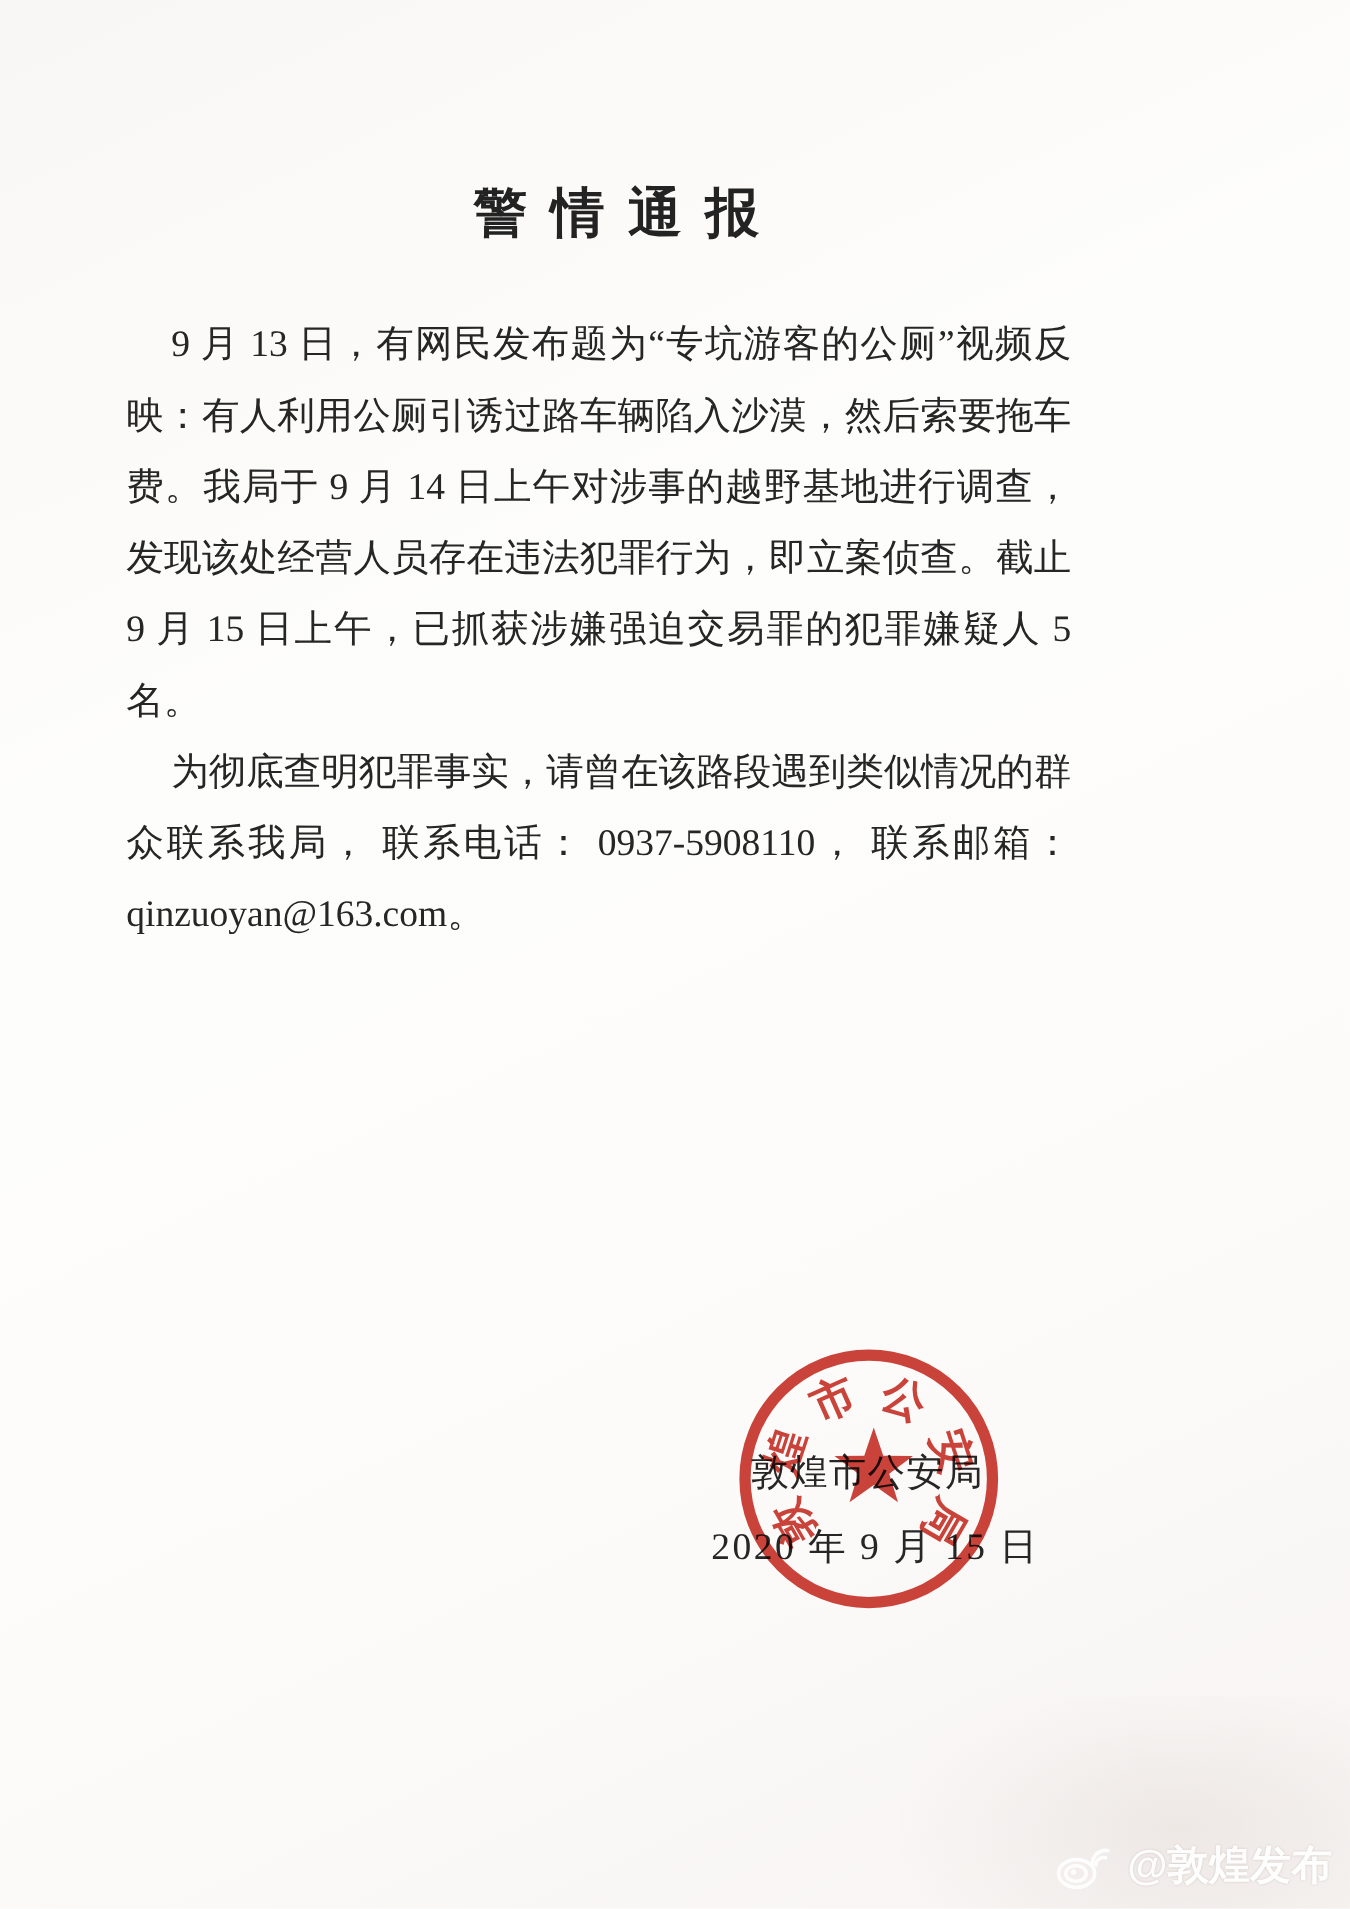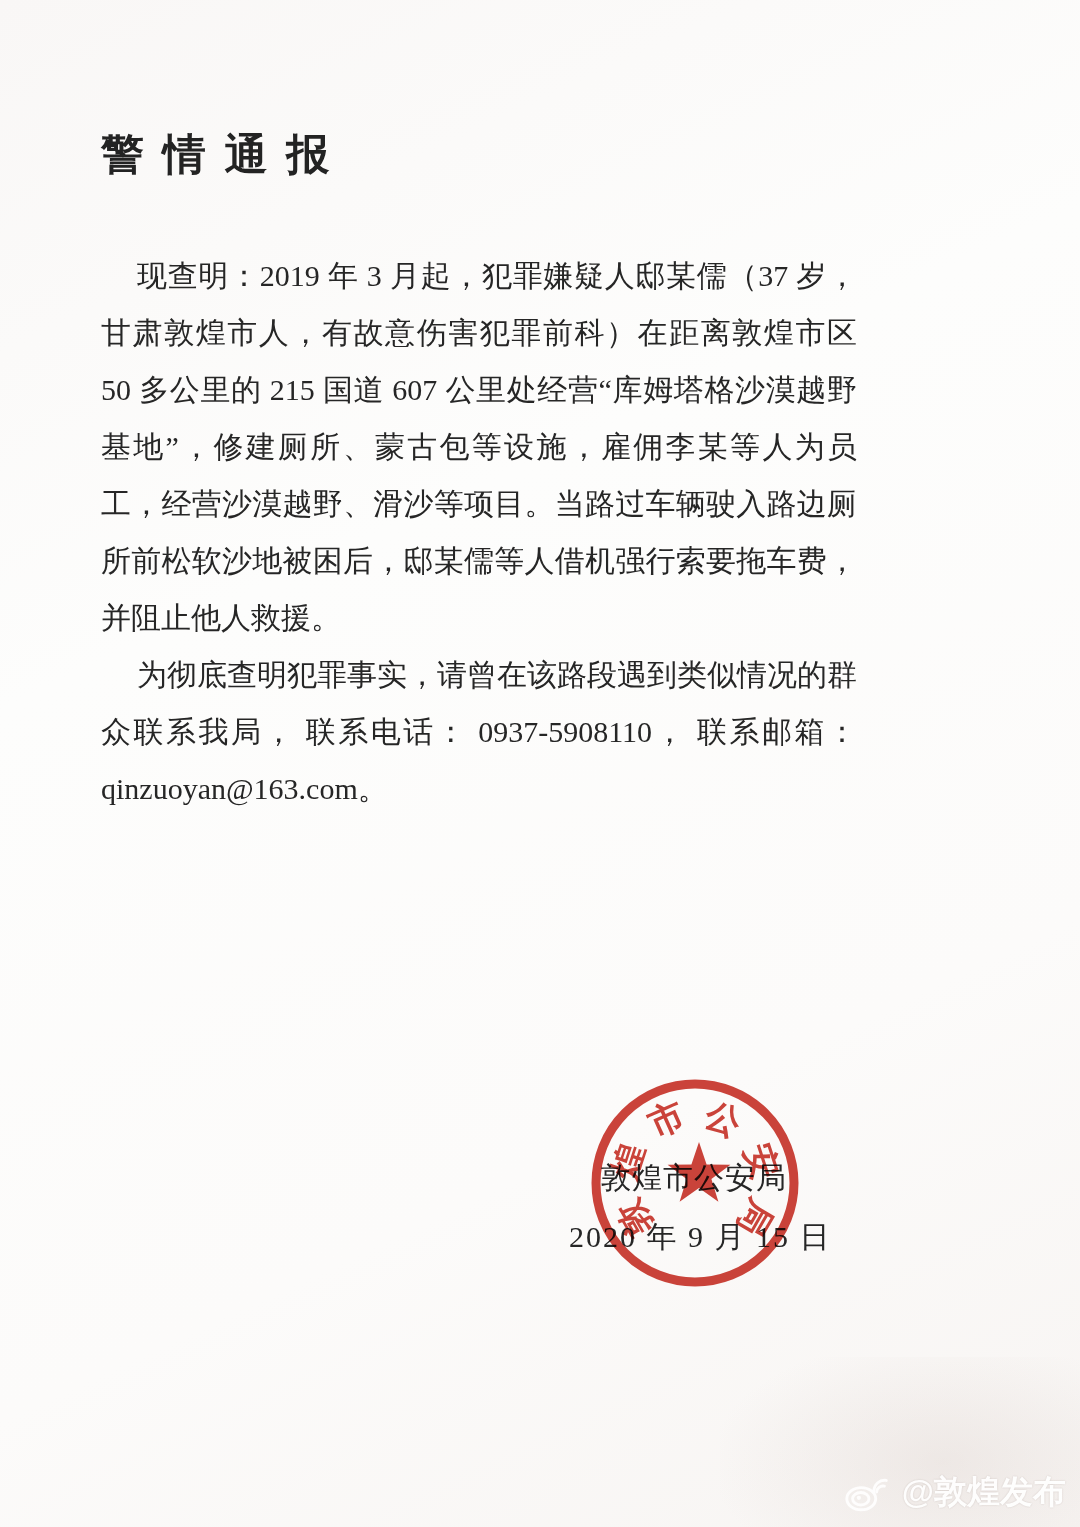--- a/index.html
+++ b/index.html
@@ -12,22 +12,22 @@
     position:absolute;inset:0;
     background:linear-gradient(155deg,#f9f7f6 0%,#fdfdfc 35%,#fcfbfa 70%,#f7f4f2 100%);
   }
   .corner-tint{
     position:absolute;right:0;bottom:0;width:360px;height:170px;
     background:radial-gradient(65% 75% at 62% 62%, rgba(210,196,190,0.28), rgba(210,196,190,0));
     pointer-events:none;
   }
   .doc-title{
     position:absolute;top:126px;left:101px;width:756px;
-    text-align:left;font-size:43px;font-weight:bold;
-    letter-spacing:4px;color:#232323;margin:0;
+    text-align:center;font-size:43px;font-weight:bold;
+    letter-spacing:4px;color:#232323;margin:16px;
   }
   .doc-body{
     position:absolute;top:247px;left:101px;width:756px;
     font-size:30px;line-height:57px;color:#262626;
     text-align:justify;
   }
   .doc-body p{margin:0;text-indent:36px;}
   .signature{
     position:absolute;top:1158px;left:601px;
     font-size:30px;color:#262626;letter-spacing:1px;z-index:1;
@@ -57,21 +57,21 @@
 </head>
 <body>
 
 <div class="page">
 
   <div class="corner-tint"></div>
 
   <h1 class="doc-title">警 情 通 报</h1>
 
   <div class="doc-body">
-    <p>现查明：2019 年 3 月起，犯罪嫌疑人邸某儒（37 岁，甘肃敦煌市人，有故意伤害犯罪前科）在距离敦煌市区 50 多公里的 215 国道 607 公里处经营“库姆塔格沙漠越野基地”，修建厕所、蒙古包等设施，雇佣李某等人为员工，经营沙漠越野、滑沙等项目。当路过车辆驶入路边厕所前松软沙地被困后，邸某儒等人借机强行索要拖车费，并阻止他人救援。</p>
+    <p>9 月 13 日，有网民发布题为“专坑游客的公厕”视频反映：有人利用公厕引诱过路车辆陷入沙漠，然后索要拖车费。我局于 9 月 14 日上午对涉事的越野基地进行调查，发现该处经营人员存在违法犯罪行为，即立案侦查。截止 9 月 15 日上午，已抓获涉嫌强迫交易罪的犯罪嫌疑人 5 名。</p>
     <p>为彻底查明犯罪事实，请曾在该路段遇到类似情况的群众联系我局， 联系电话： 0937-5908110， 联系邮箱：qinzuoyan@163.com。</p>
   </div>
 
   <div class="signature">敦煌市公安局</div>
 
   <div class="doc-date">2020 年 9 月 15 日</div>
 
   <svg class="seal" viewBox="-120 -120 240 240" aria-hidden="true">
     <circle r="99" fill="none" stroke="#c9342a" stroke-width="9"></circle>
     <polygon fill="#c9342a" transform="translate(4,-8)" points="0,-33 7.6,-10.5 31.4,-10.2 12.4,4 19.4,26.7 0,13 -19.4,26.7 -12.4,4 -31.4,-10.2 -7.6,-10.5"></polygon>

